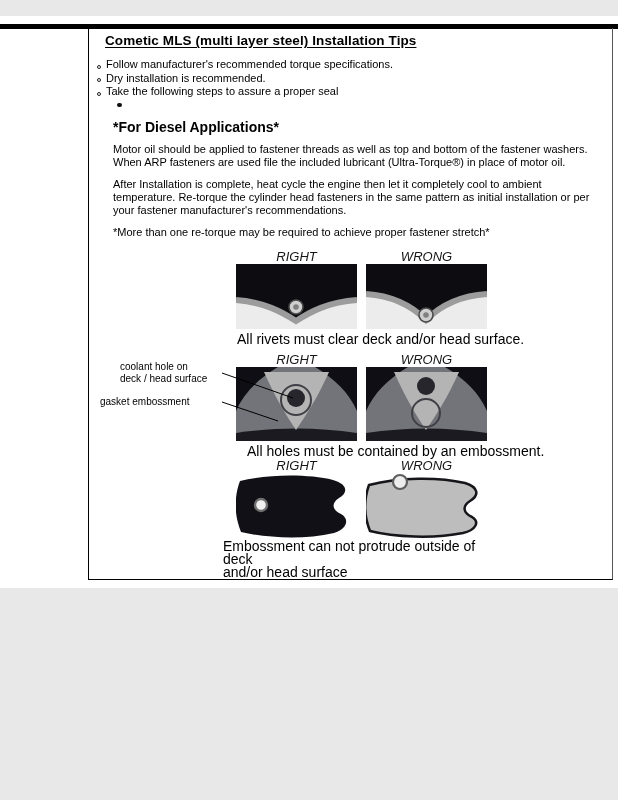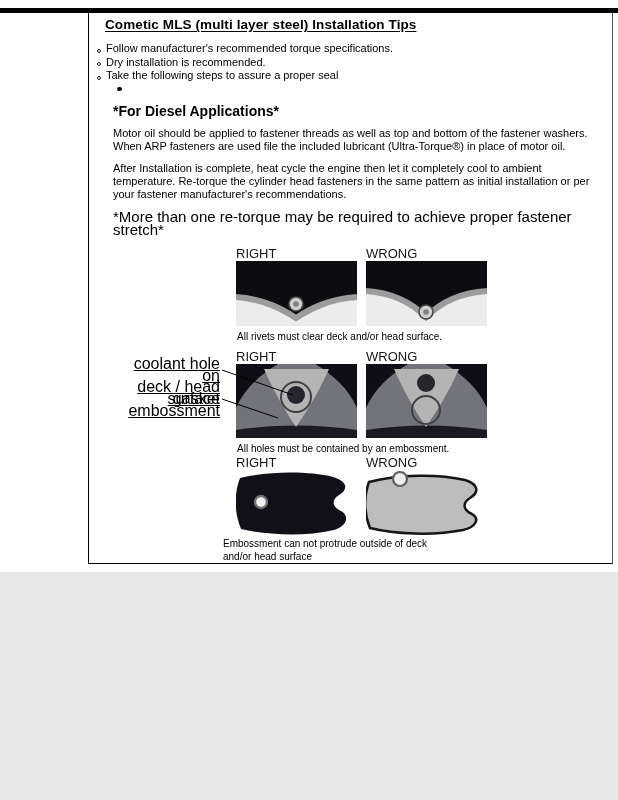--- a/index.html
+++ b/index.html
@@ -1,20 +1,20 @@
 <!DOCTYPE html>
 <html><head>
 <meta charset="utf-8">
 <style>
   * { margin: 0; padding: 0; box-sizing: border-box; }
   html, body { background: #e8e8e8; }
   body { font-family: "Liberation Sans", sans-serif; color: #000; }
   .page {
     position: relative; width: 618px; height: 572px; background: #fff;
-    overflow: hidden; margin: 0 auto;
+    overflow: hidden; margin: 16px auto;
   }
   .topbar { position: absolute; top: 8px; left: 0; width: 618px; height: 5px; background: #000; }
   .frame {
     position: absolute; top: 12px; left: 88px; right: 5px; bottom: 8px;
     border-left: 1.4px solid #000; border-bottom: 1.4px solid #000; border-right: 1px solid #555;
     pointer-events: none;
   }
   .content-top { padding: 17px 14px 0 105px; }
   .title {
     font-size: 13.5px; font-weight: bold; text-decoration: underline;
@@ -25,28 +25,28 @@
     flex: none; width: 4px; height: 4px; border: 1px solid #222; border-radius: 50%;
     margin: 4px 5px 0 -8px;
   }
   .f-marker {
     flex: none; width: 4.5px; height: 4.5px; background: #111; border-radius: 50%;
     margin: 4px 5px 0 12px;
   }
   .diesel-block { margin-left: 8px; margin-top: 12px; }
   .diesel-heading { font-size: 14px; font-weight: bold; margin-bottom: 8px; }
   .body-para { font-size: 11px; line-height: 13px; width: 489px; margin-bottom: 9px; }
-  .note { font-size: 15px; line-height: 13px; margin-top: 3px; }
+  .note { font-size: 11px; line-height: 13px; margin-top: 3px; }
 
   .diagrams { position: relative; height: 324px; margin-top: 6px; }
-  .dg-hdr { position: absolute; width: 121px; font-size: 13px; color: #151515; }
+  .dg-hdr { position: absolute; width: 121px; text-align: center; font-size: 13px; color: #151515; font-style: italic; }
   .dg-panel { position: absolute; width: 121px; }
   .dg-panel svg { display: block; width: 100%; height: 100%; }
-  .dg-caption { position: absolute; font-size: 10px; line-height: 13px; }
-  .dg-label { position: absolute; font-size: 16px; line-height: 11.5px; text-align: right; text-decoration: underline; }
+  .dg-caption { position: absolute; font-size: 14px; line-height: 13px; }
+  .dg-label { position: absolute; font-size: 10px; line-height: 11.5px; text-align: left; }
   .arrows { position: absolute; left: 0; top: 0; pointer-events: none; }
 
   .warranty { padding: 27px 104px 0 107px; }
   .warranty-heading { font-size: 7px; font-weight: bold; margin-bottom: 5px; }
   .warranty-para { font-size: 6.35px; line-height: 7.1px; margin-bottom: 4.5px; color: #111; }
   .warranty-para.tight { margin-bottom: 0.5px; }
 
   .footer-code { margin: 11px 0 0 388px; font-size: 11.5px; letter-spacing: 0.2px; }
 </style>
 </head>
@@ -141,21 +141,21 @@
         <circle cx="60" cy="46" r="14" fill="none" stroke="#3f3f46" stroke-width="2"></circle>
         <circle cx="60" cy="19" r="9" fill="#26262c"></circle>
       </svg>
     </div>
 
     <svg class="arrows" width="618" height="324">
       <line x1="222" y1="128" x2="293" y2="153" stroke="#000" stroke-width="1"></line>
       <line x1="222" y1="157" x2="278" y2="176" stroke="#000" stroke-width="1"></line>
     </svg>
 
-    <div class="dg-caption" style="left:237px; top:200px;">All holes must be contained by an embossment.</div>
+    <div class="dg-caption" style="left:247px; top:200px;">All holes must be contained by an embossment.</div>
 
     <div class="dg-hdr" style="left:236px; top:213px;">RIGHT</div>
     <div class="dg-hdr" style="left:366px; top:213px;">WRONG</div>
 
     <div class="dg-panel" style="left:236px; top:228px; height:66px;">
       <svg viewBox="0 0 121 66" preserveAspectRatio="none">
         <rect width="121" height="66" fill="#ffffff"></rect>
         <path d="M4,8 C34,1 72,1 97,7 C111,11 113,19 103,25 C95,30 96,37 105,41 C114,46 111,56 98,60 C68,67 30,65 5,59 C-2,42 -2,24 4,8 Z" fill="#101016"></path>
         <circle cx="25" cy="32" r="6" fill="#f0f0f0" stroke="#6f6f6f" stroke-width="2.4"></circle>
       </svg>

